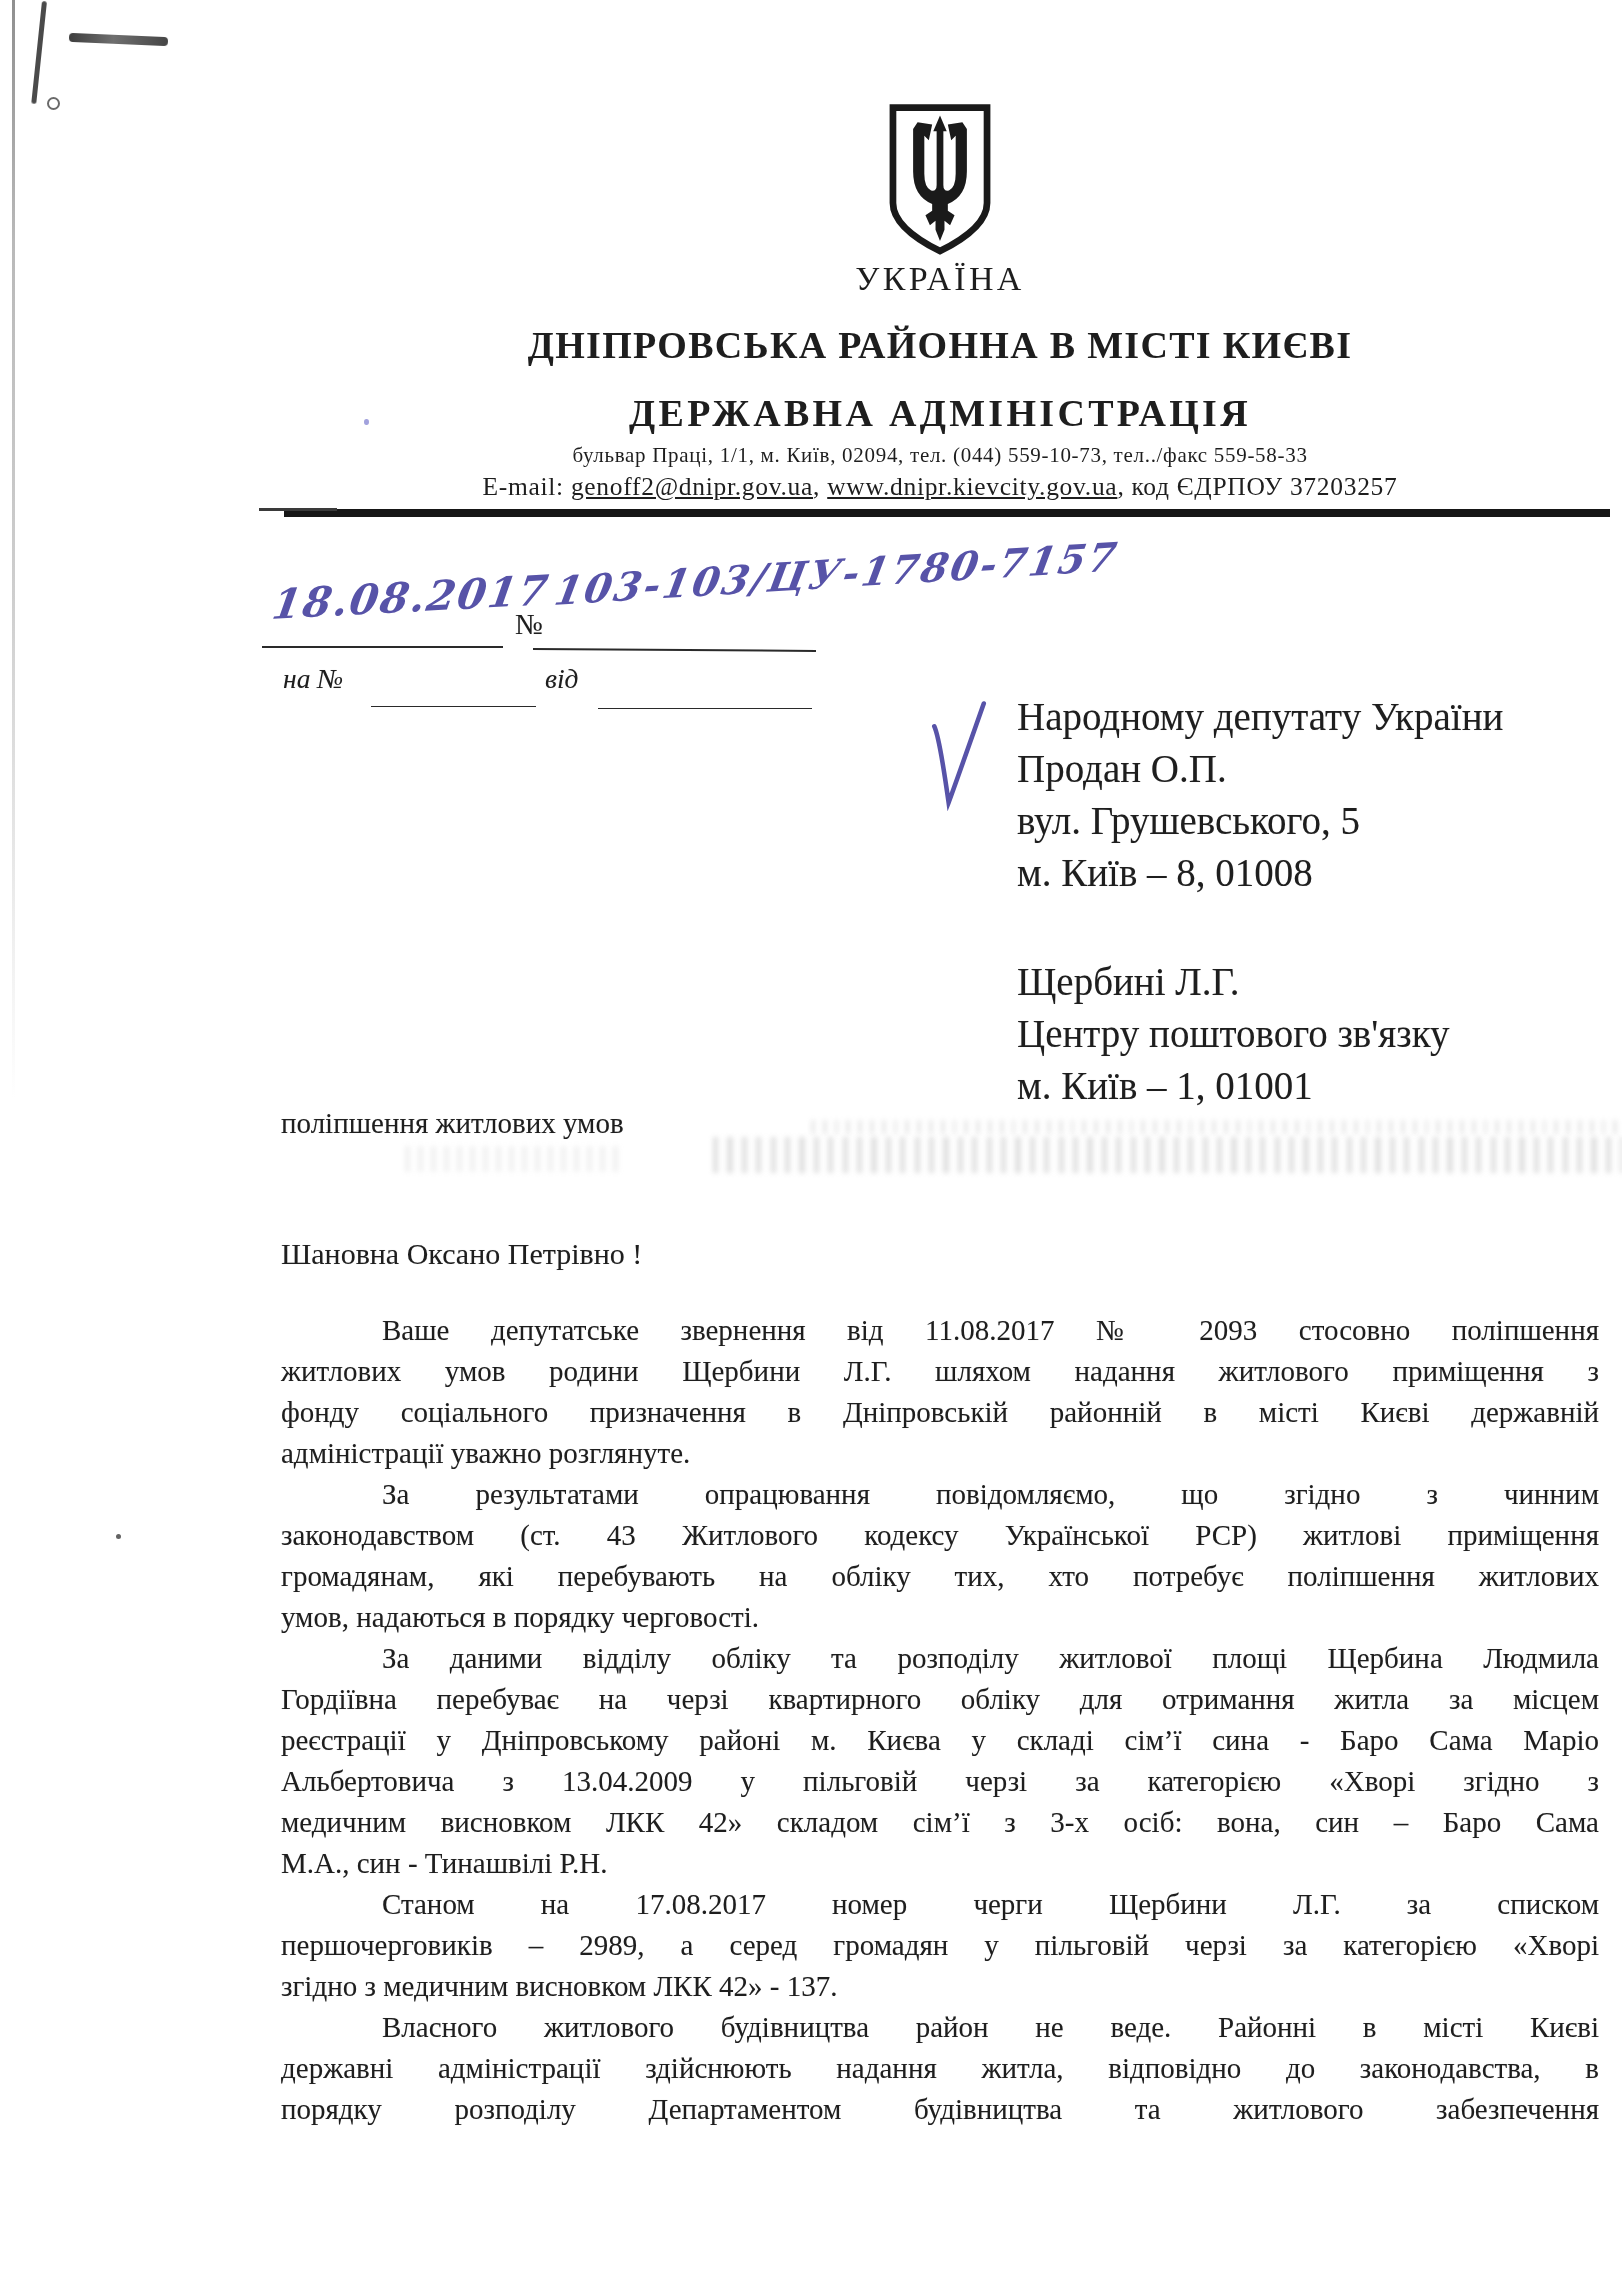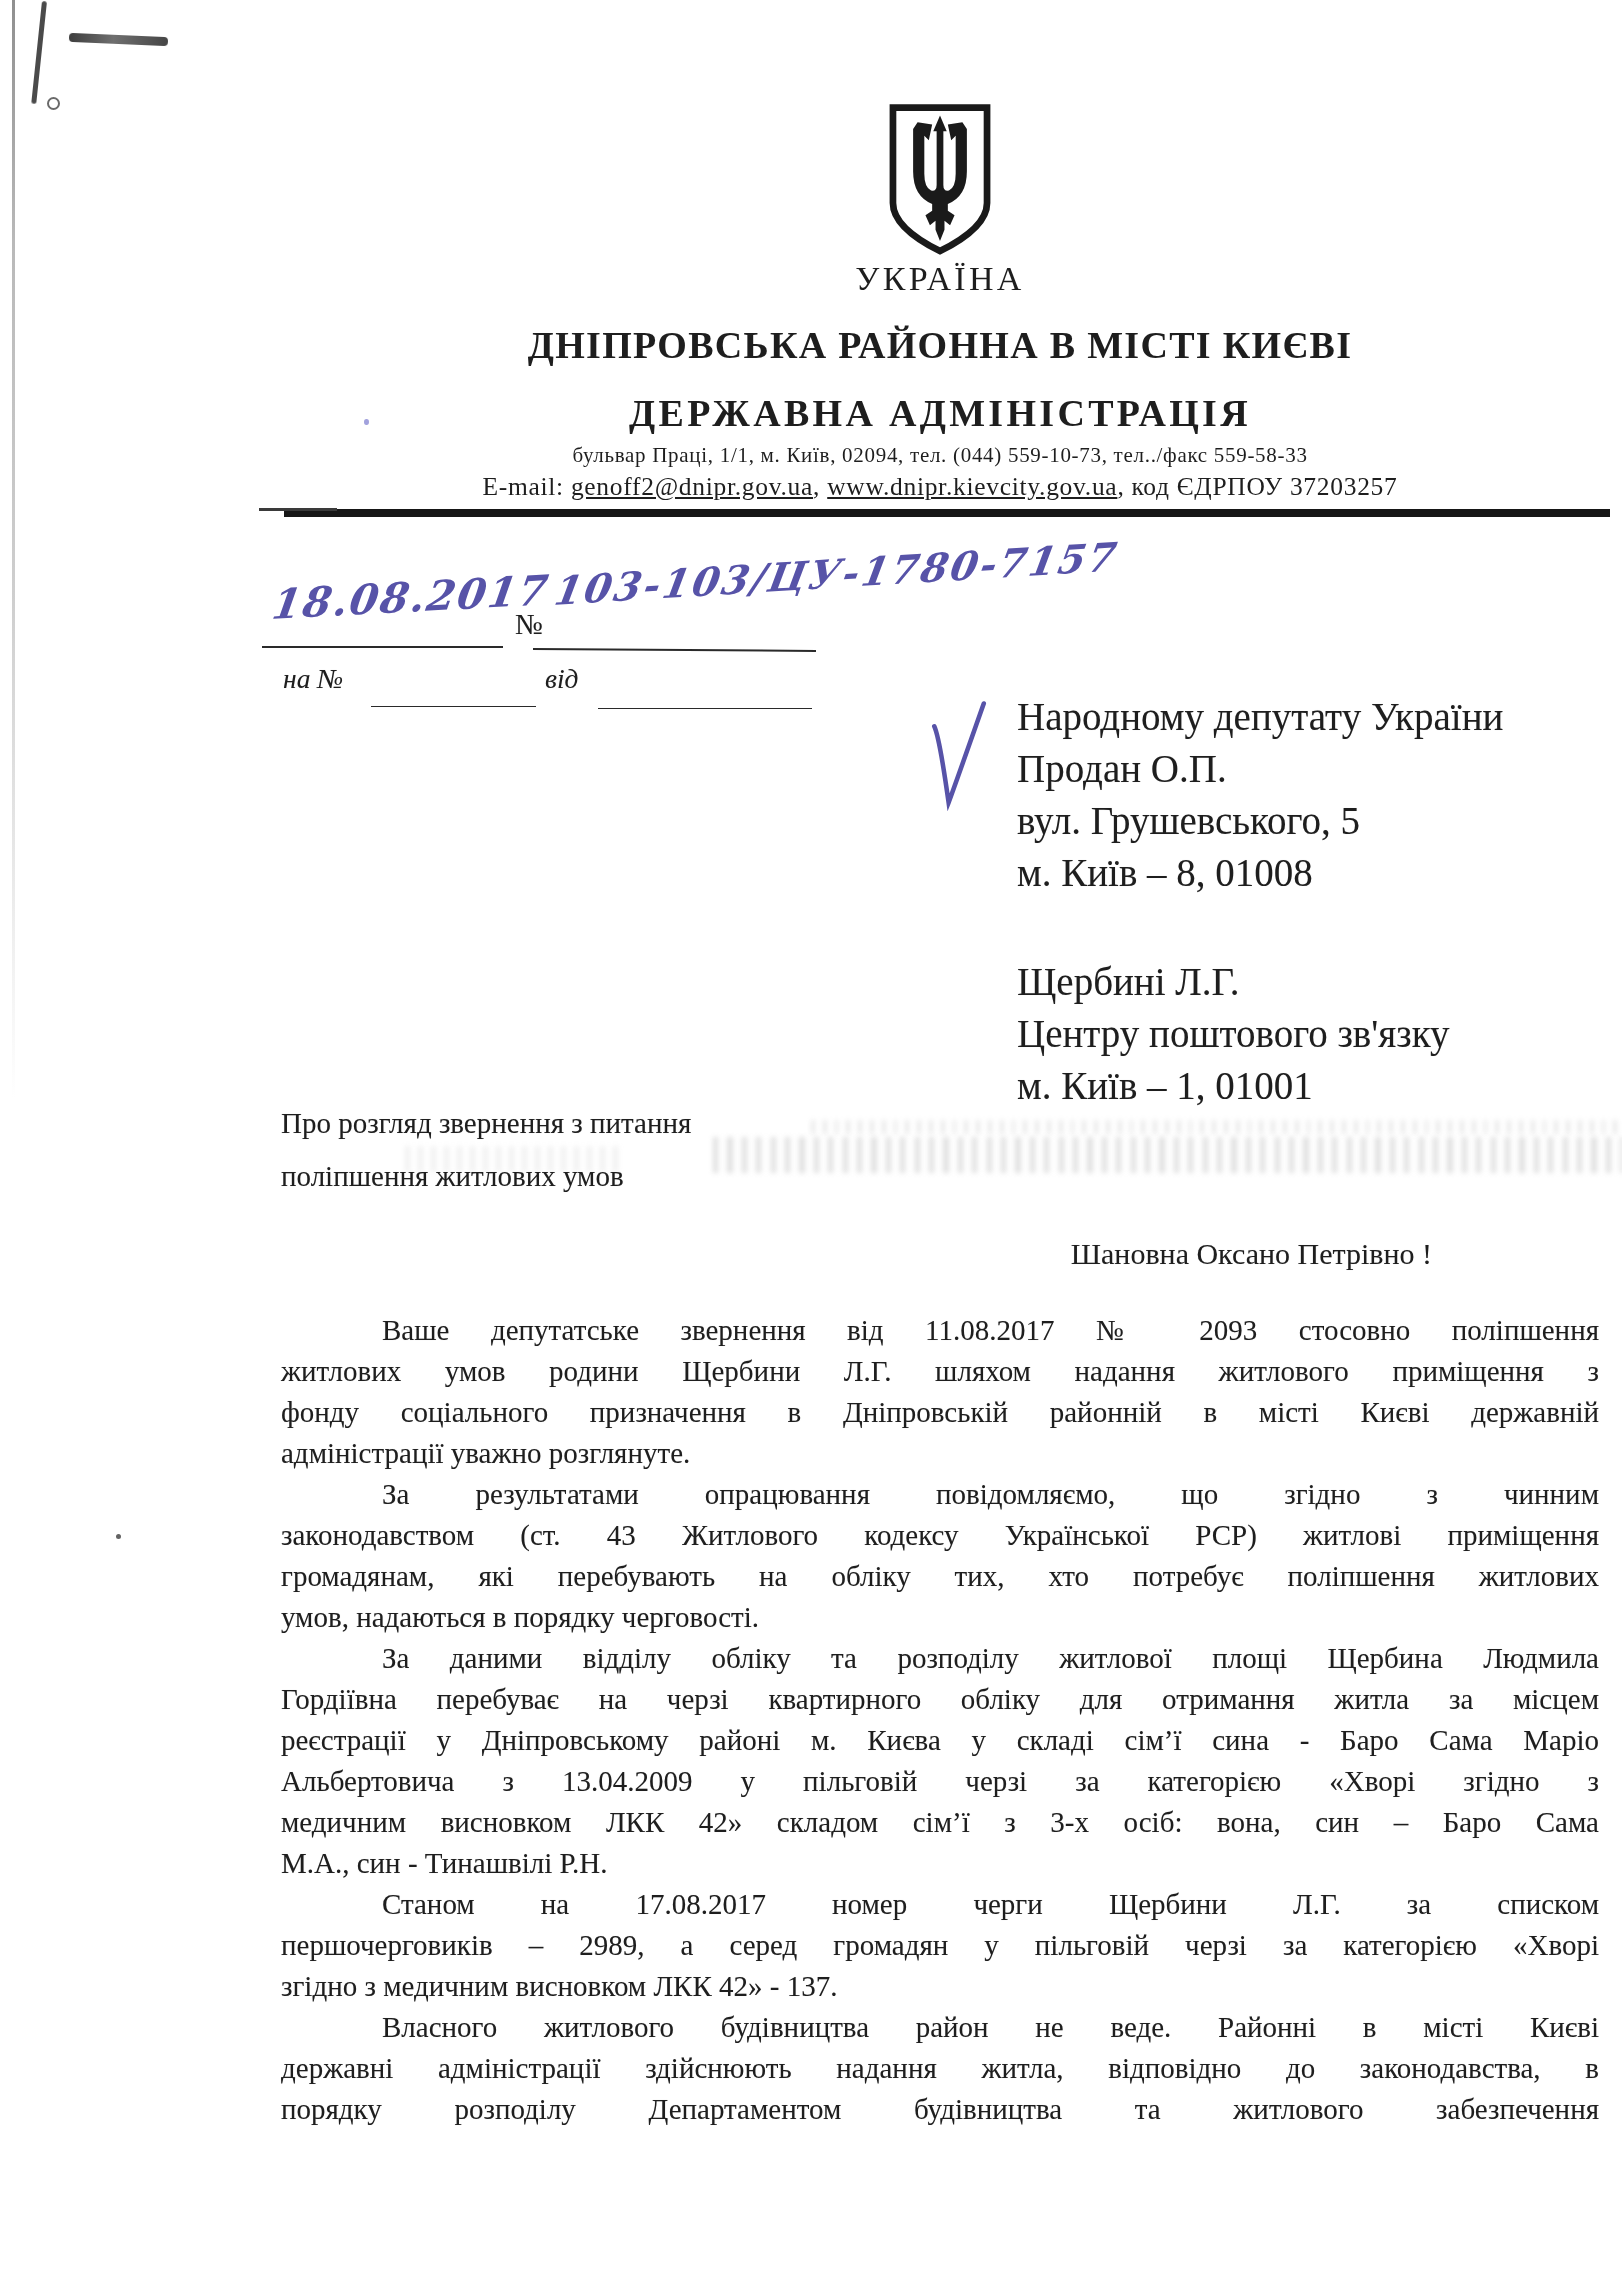--- a/index.html
+++ b/index.html
@@ -79,21 +79,21 @@
   .fl-vid{left:598px;top:708px;width:214px;height:1.3px;}
   .ref-label{position:absolute;font-style:italic;font-size:27.5px;}
   .lbl-na{left:283px;top:663px;}
   .lbl-vid{left:545px;top:663px;}
   .check{position:absolute;left:929px;top:697px;}
   
   .addr-block{position:absolute;left:1017px;font-size:39px;line-height:52px;white-space:nowrap;}
   .addr-block.b1{top:691px;}
   .addr-block.b2{top:956px;}
   .subject{position:absolute;left:281px;top:1097px;font-size:29px;line-height:53px;white-space:nowrap;}
-  .salut{position:absolute;left:281px;top:1237px;width:1151px;text-align:right;font-size:30px;}
+  .salut{position:absolute;left:281px;top:1237px;width:1151px;text-align:left;font-size:30px;}
   
   .body-block{position:absolute;left:281px;top:1310px;width:1318px;font-size:29px;}
   .bline{
     line-height:41px;height:41px;
     text-align:justify;text-align-last:justify;
     white-space:normal;
     text-shadow:0 0 0.7px rgba(20,20,20,.25);
   }
   .bline.ind{text-indent:101px;}
   .bline.plain{text-align-last:left;}
@@ -153,21 +153,20 @@
     <div>вул. Грушевського, 5</div>
     <div>м. Київ – 8, 01008</div>
   </div>
   <div class="addr-block b2 txt">
     <div>Щербині Л.Г.</div>
     <div>Центру поштового зв'язку</div>
     <div>м. Київ – 1, 01001</div>
   </div>
 
   <div class="subject txt">
-    <div>Про розгляд звернення з питання</div>
     <div>поліпшення житлових умов</div>
   </div>
 
   <div class="salut txt">Шановна Оксано Петрівно !</div>
 
   <div class="body-block">
     <div class="bline ind">Ваше депутатське звернення від 11.08.2017 № 2093 стосовно поліпшення</div>
     <div class="bline">житлових умов родини Щербини Л.Г. шляхом надання житлового приміщення з</div>
     <div class="bline">фонду соціального призначення в Дніпровській районній в місті Києві державній</div>
     <div class="bline plain">адміністрації уважно розглянуте.</div>

